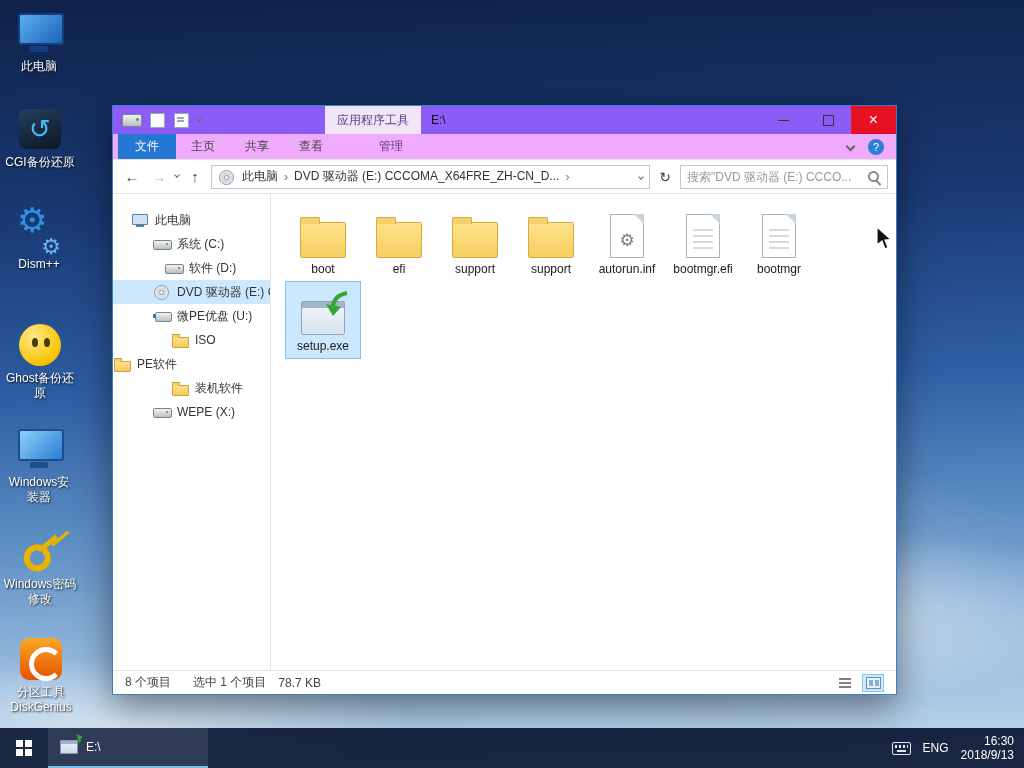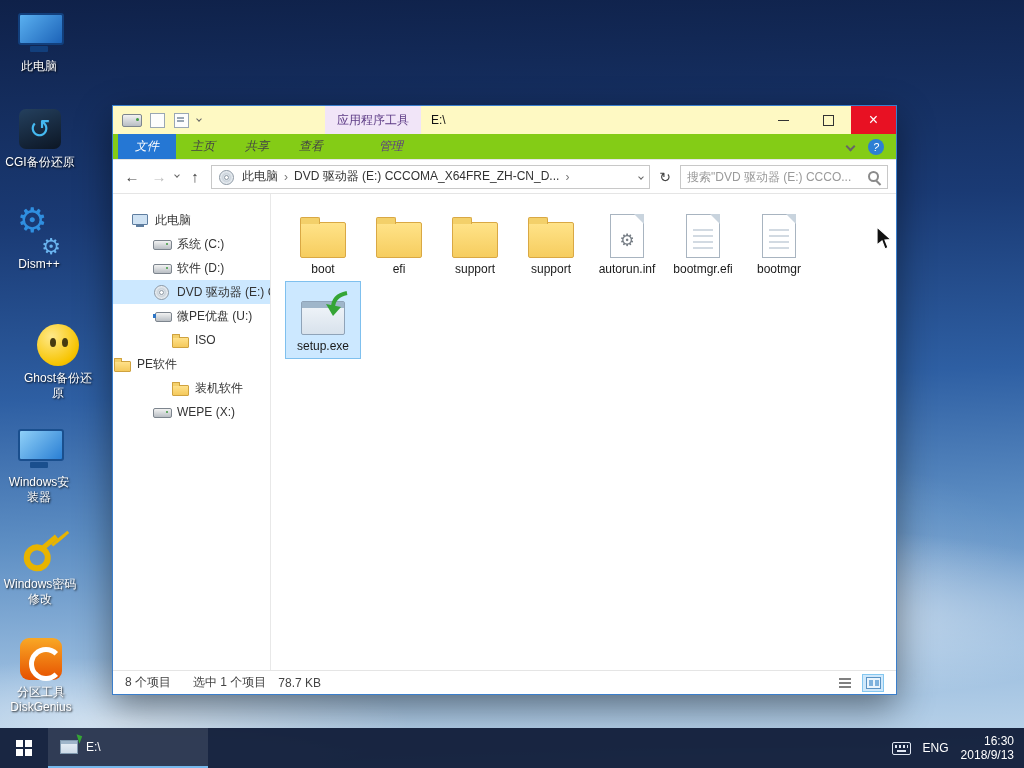--- a/index.html
+++ b/index.html
@@ -51,42 +51,42 @@
 
   .icon-dg::before{content:"";position:absolute;left:3px;top:2px;width:42px;height:42px;border-radius:9px;
     background:linear-gradient(180deg,#f9a825,#e65100);}
   .icon-dg::after{content:"";position:absolute;left:12px;top:11px;width:24px;height:24px;border:5px solid #fff;
     border-right-color:transparent;border-radius:50%;}
 
   
   #explorer{position:absolute;left:112px;top:105px;width:785px;height:590px;background:#fff;
     border:1px solid #3a7ecb;box-shadow:0 12px 34px rgba(0,0,0,.45);display:flex;flex-direction:column;}
 
-  .titlebar{height:28px;position:relative;display:flex;align-items:center;background:#fef9c3;flex:0 0 28px;justify-content:space-between;}
+  .titlebar{height:28px;position:relative;display:flex;align-items:center;background:#8b5cf6;flex:0 0 28px;justify-content:space-between;}
   .winico{width:22px;height:20px;margin-left:8px;position:relative;}
   .winico::before{content:"";position:absolute;left:1px;top:4px;width:18px;height:11px;
     background:linear-gradient(#f2f2f2,#b9bec4);border:1px solid #7d858e;border-radius:2px;}
   .winico::after{content:"";position:absolute;right:4px;top:8px;width:3px;height:3px;background:#3f9b3f;border-radius:50%;}
   .qat{width:20px;height:18px;margin-left:4px;position:relative;}
   .qat::before{content:"";position:absolute;left:3px;top:2px;width:13px;height:13px;background:#fdfdfd;border:1px solid #9aa7b4;}
   .qat.q2::after{content:"";position:absolute;left:6px;top:6px;width:7px;height:2px;background:#9aa7b4;box-shadow:0 3px 0 #9aa7b4;}
   .chev{width:7px;height:7px;border-right:2px solid #666;border-bottom:2px solid #666;transform:rotate(45deg);display:inline-block;}
   .chev.sm{width:4px;height:4px;border-width:1.5px;}
   .qat-chev{margin-left:6px;margin-top:-3px;}
   .ctx-tab{position:absolute;left:212px;top:0;height:100%;display:flex;align-items:center;padding:0 12px;
     background:#f1e5f8;color:#5c3a84;font-size:12px;}
   .win-title{position:absolute;left:318px;top:0;height:100%;display:flex;align-items:center;font-size:12px;color:#111;}
   .caption-btns{margin-left:auto;display:flex;height:100%;}
   .cap{width:45px;height:100%;display:flex;align-items:center;justify-content:center;color:#333;}
   .cap-min::before{content:"";width:11px;height:1px;background:#333;}
   .cap-max::before{content:"";width:9px;height:9px;border:1px solid #333;}
   .cap-close{background:#e81123;color:#fff;font-size:14px;}
   .cap-close::before{content:"×";font-size:16px;line-height:1;}
 
-  .ribbon{height:26px;flex:0 0 26px;display:flex;align-items:stretch;background:#84cc16;border-bottom:1px solid #e5e5e5;position:relative;font-style:italic;}
+  .ribbon{height:26px;flex:0 0 26px;display:flex;align-items:stretch;background:#f0abfc;border-bottom:1px solid #e5e5e5;position:relative;}
   .rtab{padding:0 15px;display:flex;align-items:center;color:#444;}
   .rtab-file{background:#2577d4;color:#fff;padding:0 17px;margin-left:5px;}
   .rtab-manage{margin-left:26px;color:#5c3a84;}
   .ribbon-right{margin-left:auto;display:flex;align-items:center;gap:14px;padding-right:12px;}
   .help-ico{width:16px;height:16px;border-radius:50%;background:#2d7fd4;color:#fff;display:flex;align-items:center;justify-content:center;font-size:11px;}
   .help-ico::before{content:"?";}
 
   .navbar{height:34px;flex:0 0 34px;display:flex;align-items:center;gap:5px;padding:0 8px;border-bottom:1px solid #e5e5e5;background:#fff;}
   .nav-arrow{width:22px;text-align:center;font-size:15px;color:#444;}
   .nav-arrow.disabled{color:#bcbcbc;}
@@ -176,21 +176,21 @@
     <div class="dlbl">此电脑</div>
   </div>
   <div class="dicon" style="left:2px;top:106px">
     <div class="dimg icon-cgi"></div>
     <div class="dlbl">CGI备份还原</div>
   </div>
   <div class="dicon" style="left:4px;top:208px;width:70px">
     <div class="dimg icon-dism"></div>
     <div class="dlbl">Dism++</div>
   </div>
-  <div class="dicon" style="left:20px;top:322px">
+  <div class="dicon" style="left:2px;top:322px">
     <div class="dimg icon-ghost"></div>
     <div class="dlbl">Ghost备份还原</div>
   </div>
   <div class="dicon" style="left:4px;top:426px;width:70px">
     <div class="dimg icon-wininstall"></div>
     <div class="dlbl">Windows安装器</div>
   </div>
   <div class="dicon" style="left:2px;top:528px">
     <div class="dimg icon-key"></div>
     <div class="dlbl">Windows密码修改</div>
@@ -251,21 +251,21 @@
     <div class="main">
       <div class="tree">
         <div class="trow" style="padding-left:18px">
           <span class="s-ico s-pc"></span>
           <span>此电脑</span>
         </div>
         <div class="trow" style="padding-left:40px">
           <span class="s-ico s-drive"></span>
           <span>系统 (C:)</span>
         </div>
-        <div class="trow" style="padding-left:40px">
+        <div class="trow" style="padding-left:52px">
           <span class="s-ico s-drive"></span>
           <span>软件 (D:)</span>
         </div>
         <div class="trow sel" style="padding-left:40px">
           <span class="s-ico s-dvd"></span>
           <span>DVD 驱动器 (E:) CC</span>
         </div>
         <div class="trow" style="padding-left:40px">
           <span class="s-ico s-usb"></span>
           <span>微PE优盘 (U:)</span>

